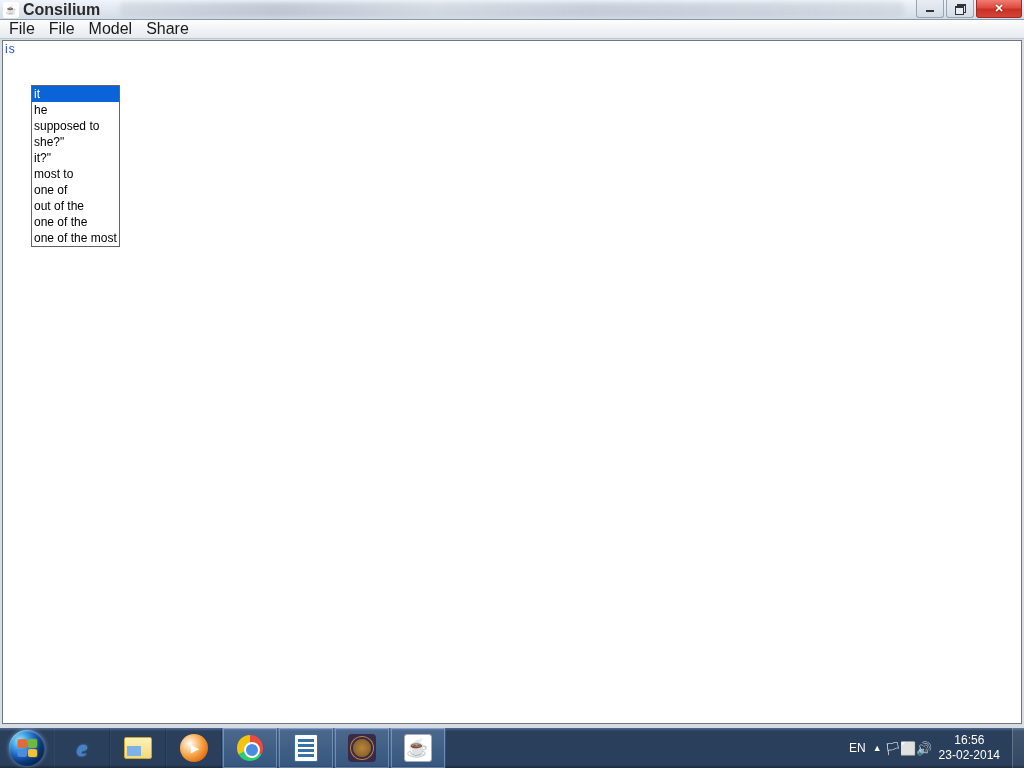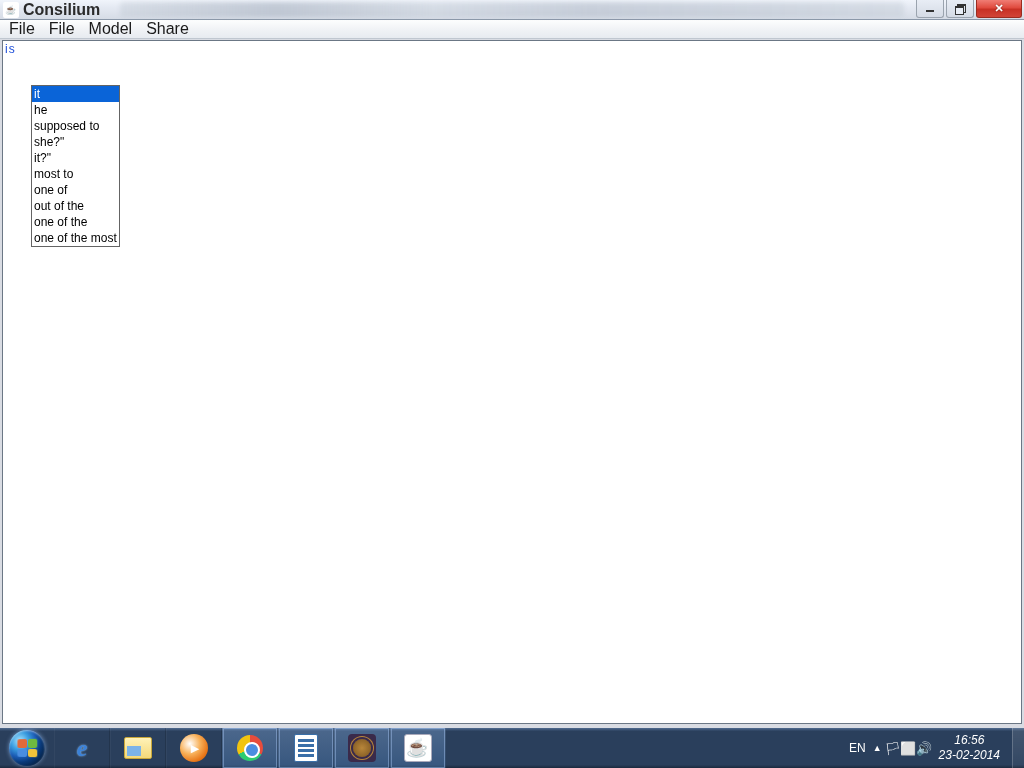--- a/index.html
+++ b/index.html
@@ -215,21 +215,20 @@
       font-size: 12px;
     }
     .tray-lang { padding: 0 4px; }
     .tray-arrow { font-size: 9px; padding: 0 3px; }
     .tray-ico { width: 16px; text-align: center; font-size: 13px; }
     .tray-clock {
       text-align: center;
       line-height: 15px;
       font-size: 12px;
       padding: 0 6px;
-      font-style: italic;
     }
     .show-desktop {
       width: 12px; height: 40px;
       border-left: 1px solid rgba(255,255,255,0.2);
       background: linear-gradient(to bottom, rgba(255,255,255,0.12), rgba(255,255,255,0.04));
     }
   </style>
 </head>
 <body>
 

